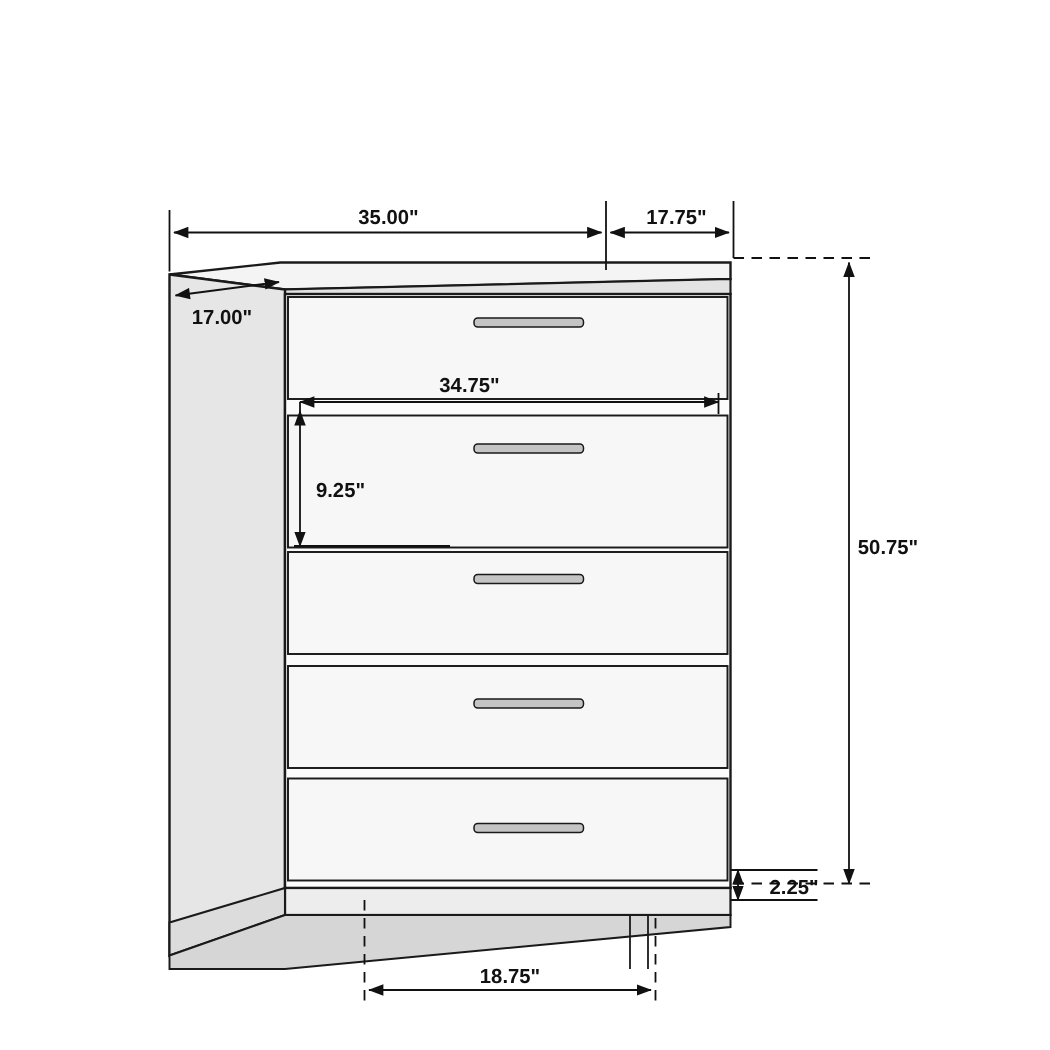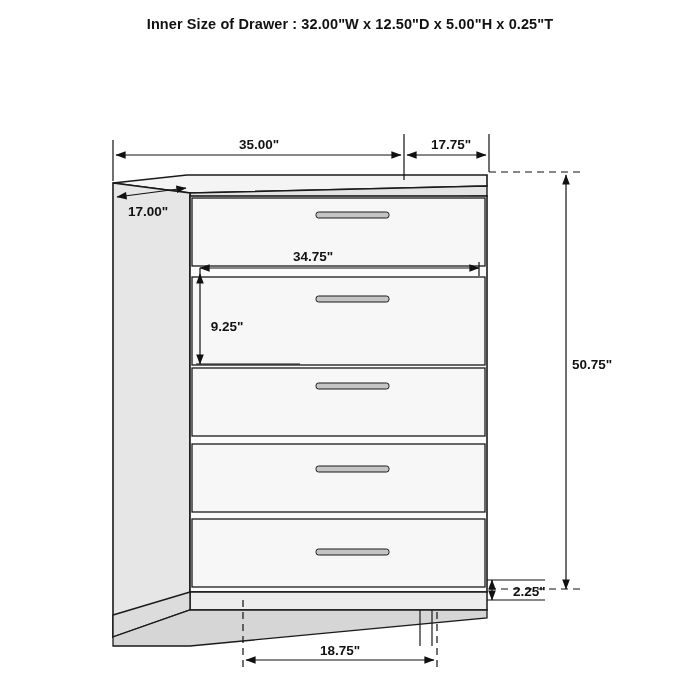--- a/index.html
+++ b/index.html
@@ -43,21 +43,20 @@
     font-size: 13.5px;
     font-weight: bold;
     fill: #111;
   }
 </style>
 </head>
 <body>
 
 <div id="stage">
 
-  <div class="title">Inner Size of Drawer : 32.00"W x 12.50"D x 5.00"H x 0.25"T</div>
 
   <svg class="diagram" viewBox="0 0 700 700">
 
     <g>
 
       <polygon points="113,183 187,175 487,175 487,186 190,193" fill="#f4f4f4" stroke="#1a1a1a" stroke-width="1.6"></polygon>
 
       <polygon points="190,193 487,186 487,196 190,203" fill="#e3e3e3" stroke="#1a1a1a" stroke-width="1.4"></polygon>
 
       <polygon points="113,183 190,193 190,610 113,637" fill="#e6e6e6" stroke="#1a1a1a" stroke-width="1.6"></polygon>

